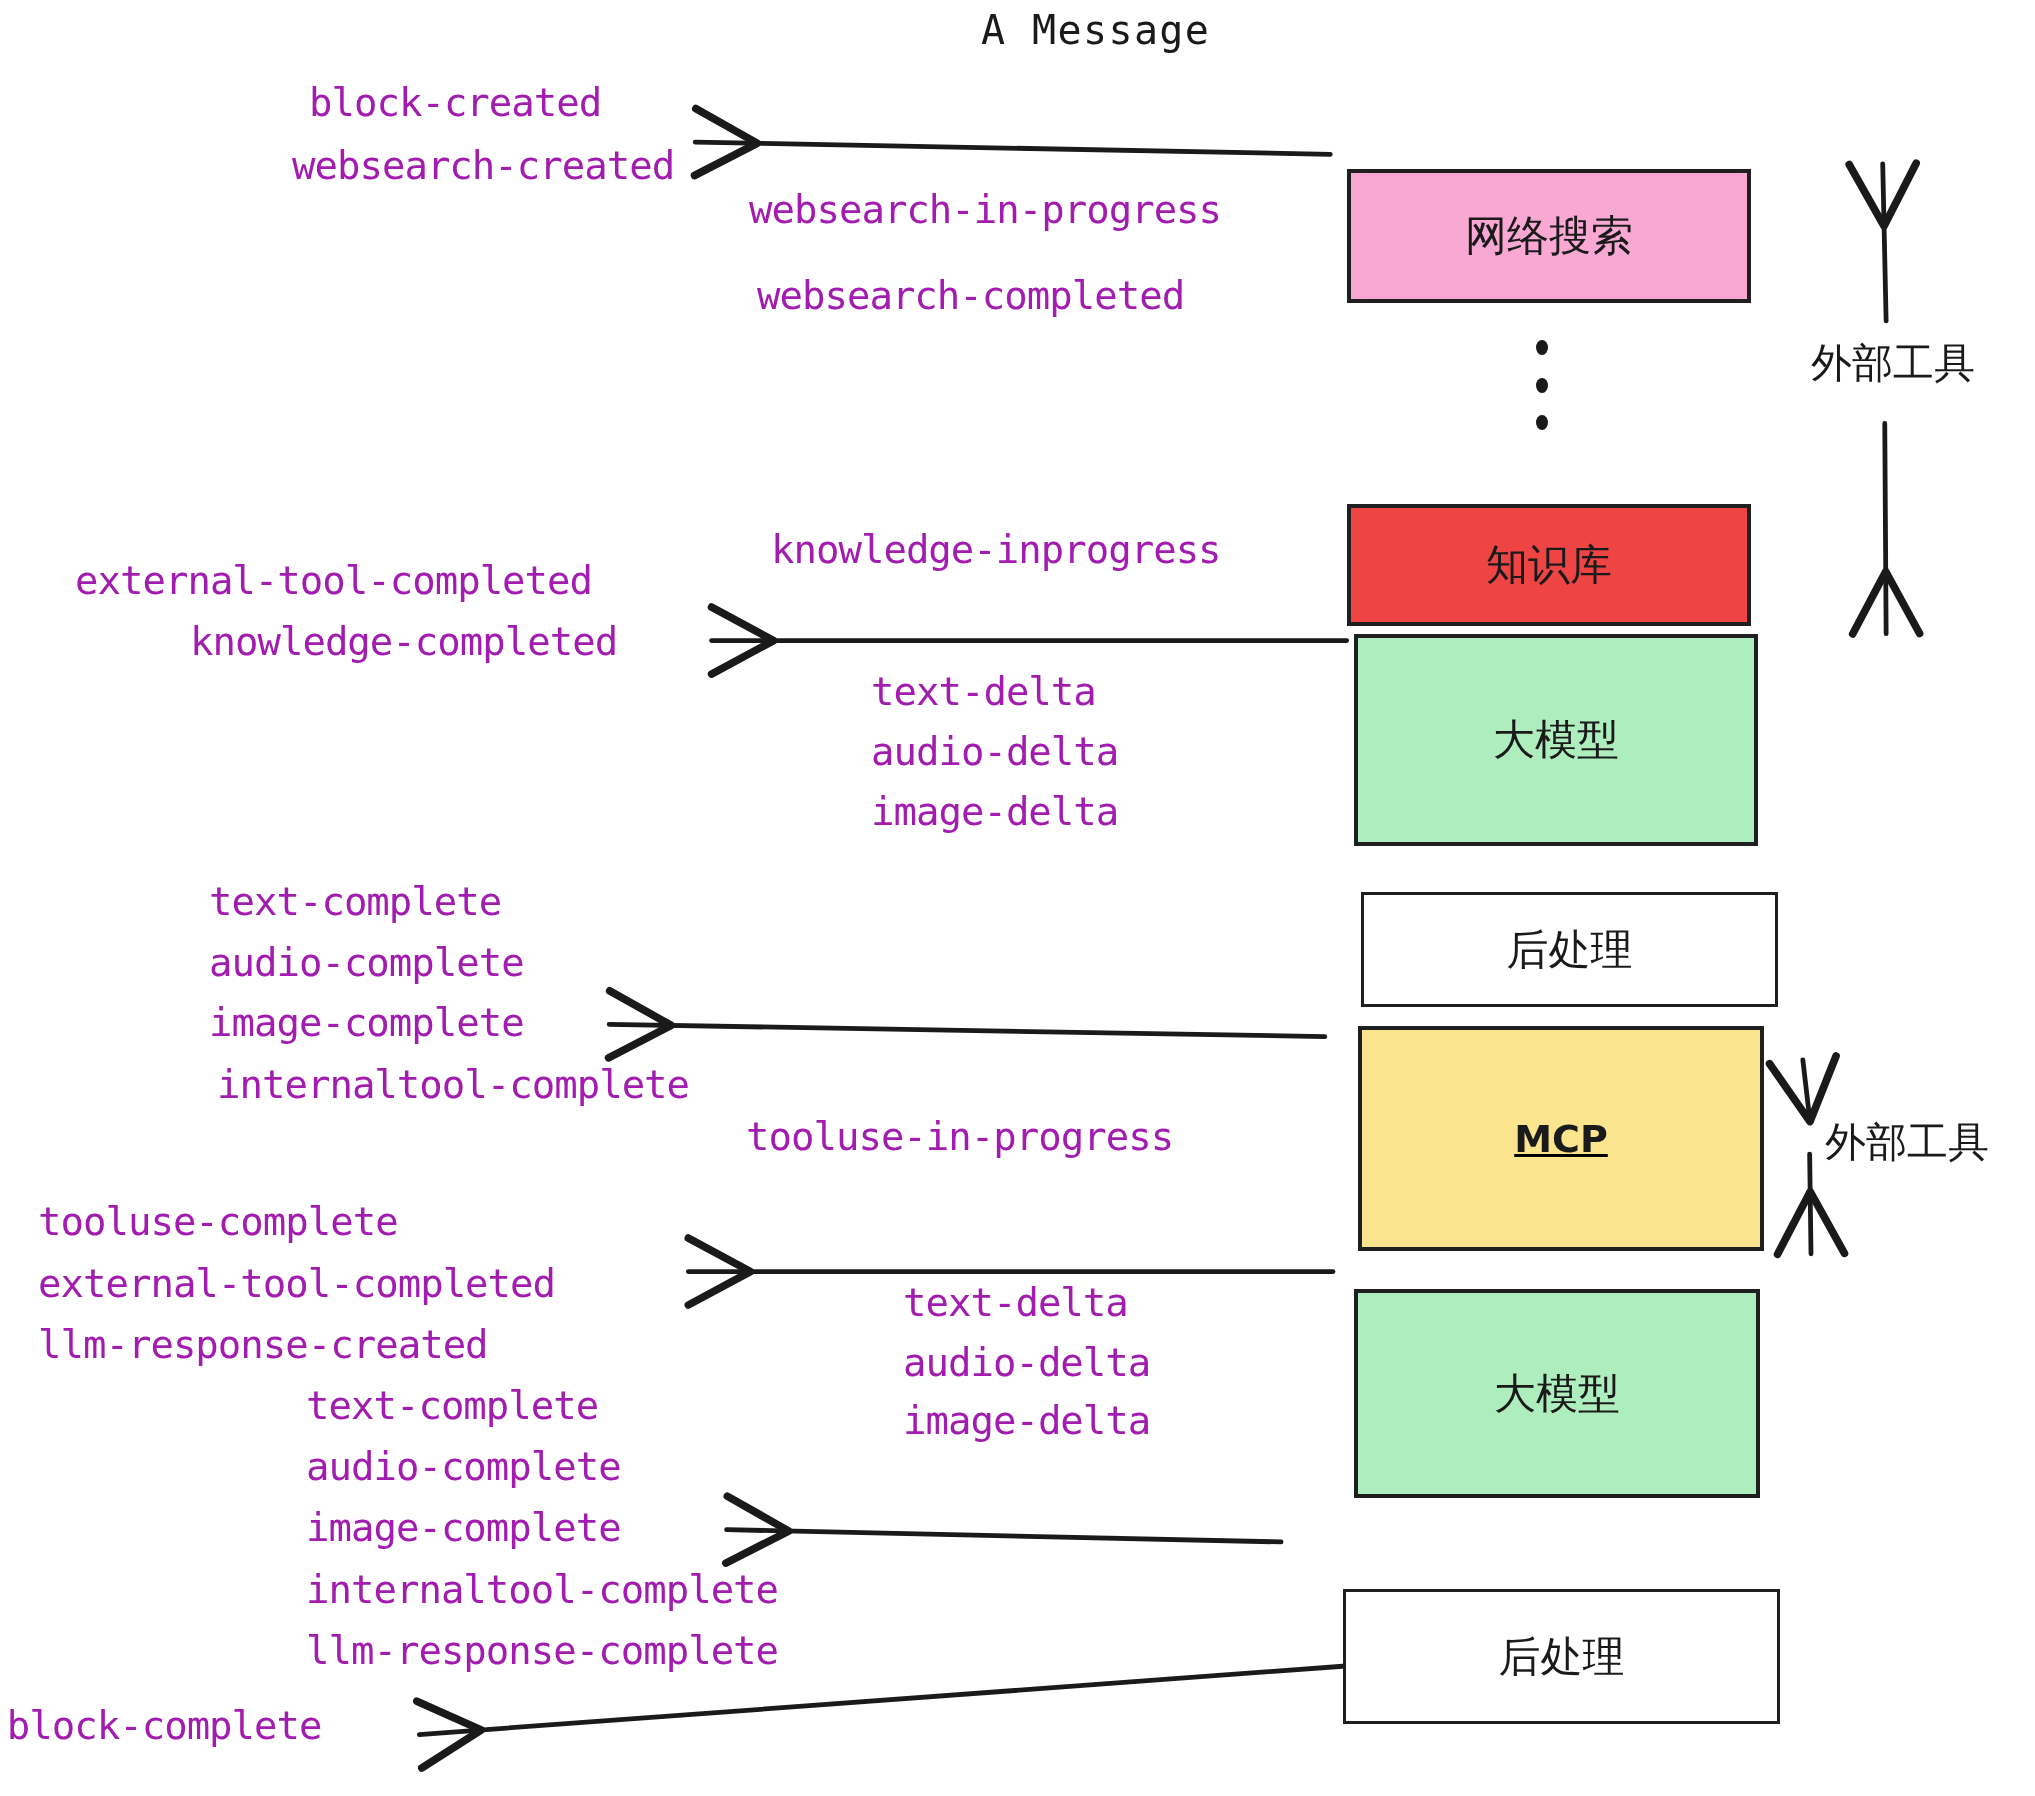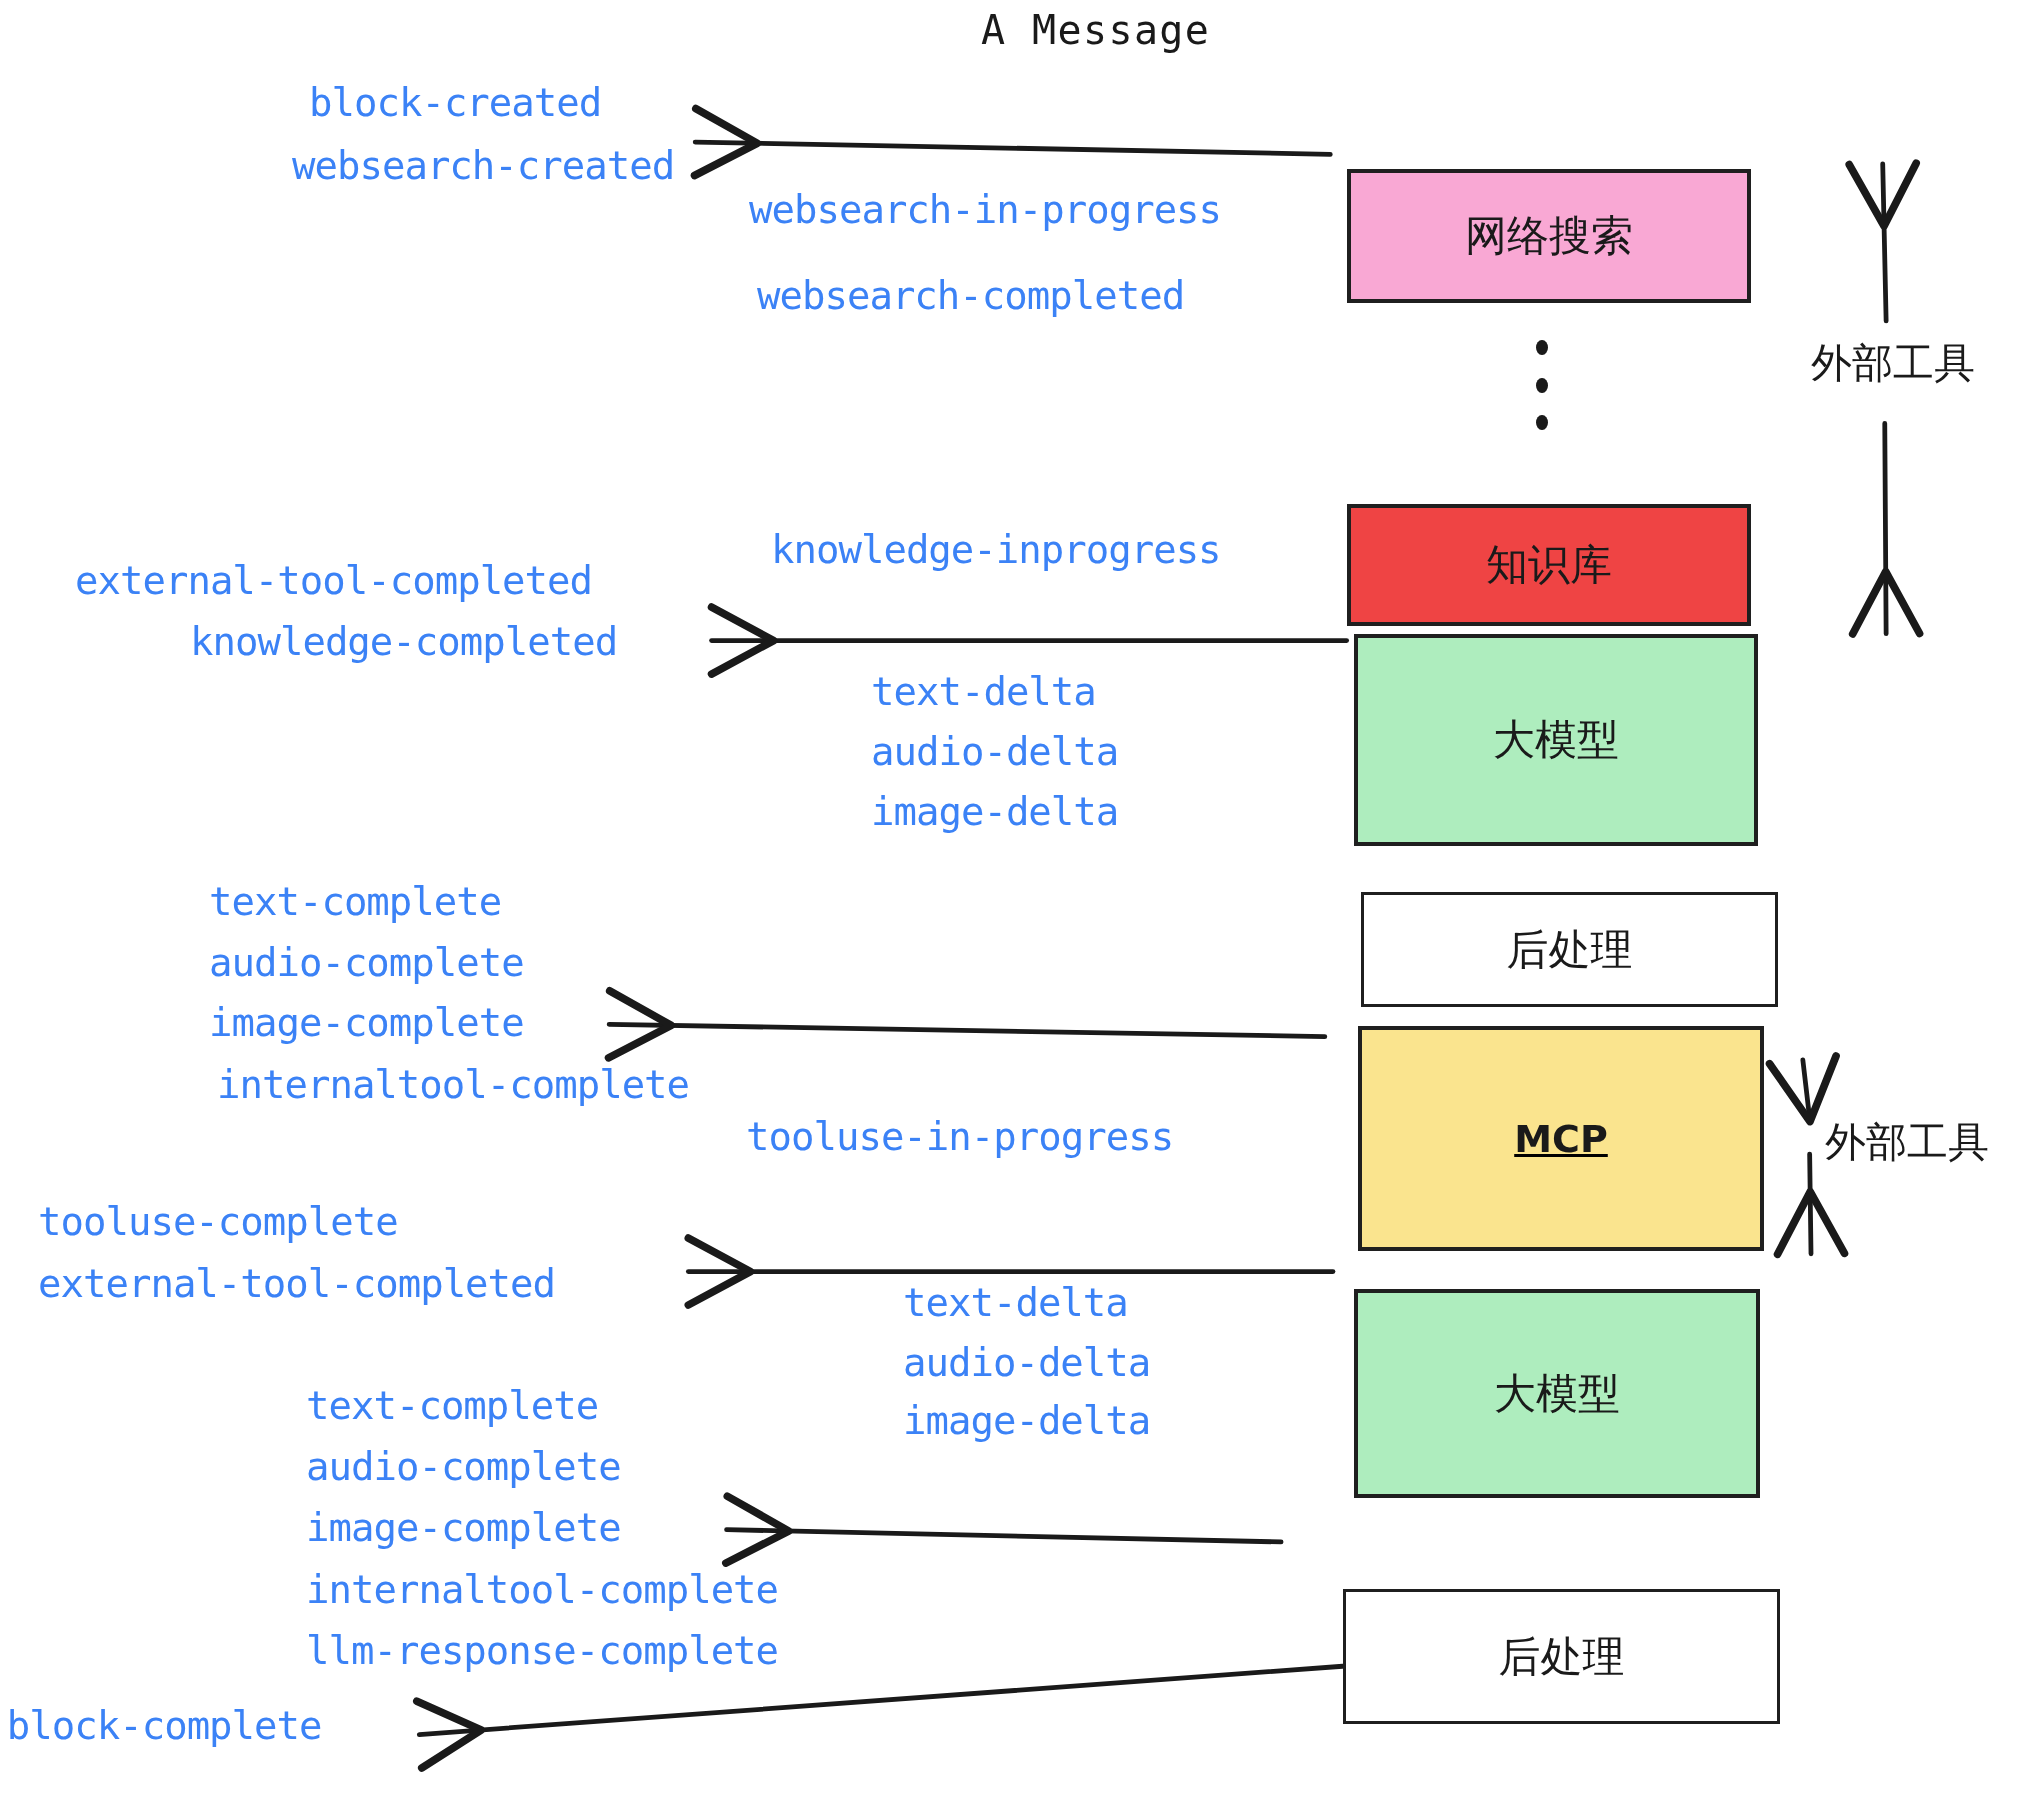--- a/index.html
+++ b/index.html
@@ -25,21 +25,21 @@
     top: 0;
     left: 0;
     width: 2035px;
     height: 1796px;
   }
   .evt-label {
     position: absolute;
     font-family: "DejaVu Sans Mono", monospace;
     font-size: 39px;
     letter-spacing: -1px;
-    color: #3b82f6;
+    color: #a21caf;
     white-space: nowrap;
     line-height: 1;
   }
   .title-label {
     position: absolute;
     font-family: "DejaVu Sans Mono", monospace;
     font-size: 40px;
     letter-spacing: 1.4px;
     color: #1a1a1a;
     white-space: nowrap;
@@ -135,20 +135,21 @@
   <div class="evt-label" style="left:871px; top:672px;">text-delta</div>
   <div class="evt-label" style="left:871px; top:732px;">audio-delta</div>
   <div class="evt-label" style="left:871px; top:792px;">image-delta</div>
   <div class="evt-label" style="left:209px; top:882px;">text-complete</div>
   <div class="evt-label" style="left:209px; top:943px;">audio-complete</div>
   <div class="evt-label" style="left:209px; top:1003px;">image-complete</div>
   <div class="evt-label" style="left:217px; top:1065px;">internaltool-complete</div>
   <div class="evt-label" style="left:746px; top:1117px;">tooluse-in-progress</div>
   <div class="evt-label" style="left:38px; top:1202px;">tooluse-complete</div>
   <div class="evt-label" style="left:38px; top:1264px;">external-tool-completed</div>
+  <div class="evt-label" style="left:38px; top:1325px;">llm-response-created</div>
   <div class="evt-label" style="left:903px; top:1283px;">text-delta</div>
   <div class="evt-label" style="left:903px; top:1343px;">audio-delta</div>
   <div class="evt-label" style="left:903px; top:1401px;">image-delta</div>
   <div class="evt-label" style="left:306px; top:1386px;">text-complete</div>
   <div class="evt-label" style="left:306px; top:1447px;">audio-complete</div>
   <div class="evt-label" style="left:306px; top:1508px;">image-complete</div>
   <div class="evt-label" style="left:306px; top:1570px;">internaltool-complete</div>
   <div class="evt-label" style="left:306px; top:1631px;">llm-response-complete</div>
   <div class="evt-label" style="left:6.8px; top:1706px;">block-complete</div>
 

